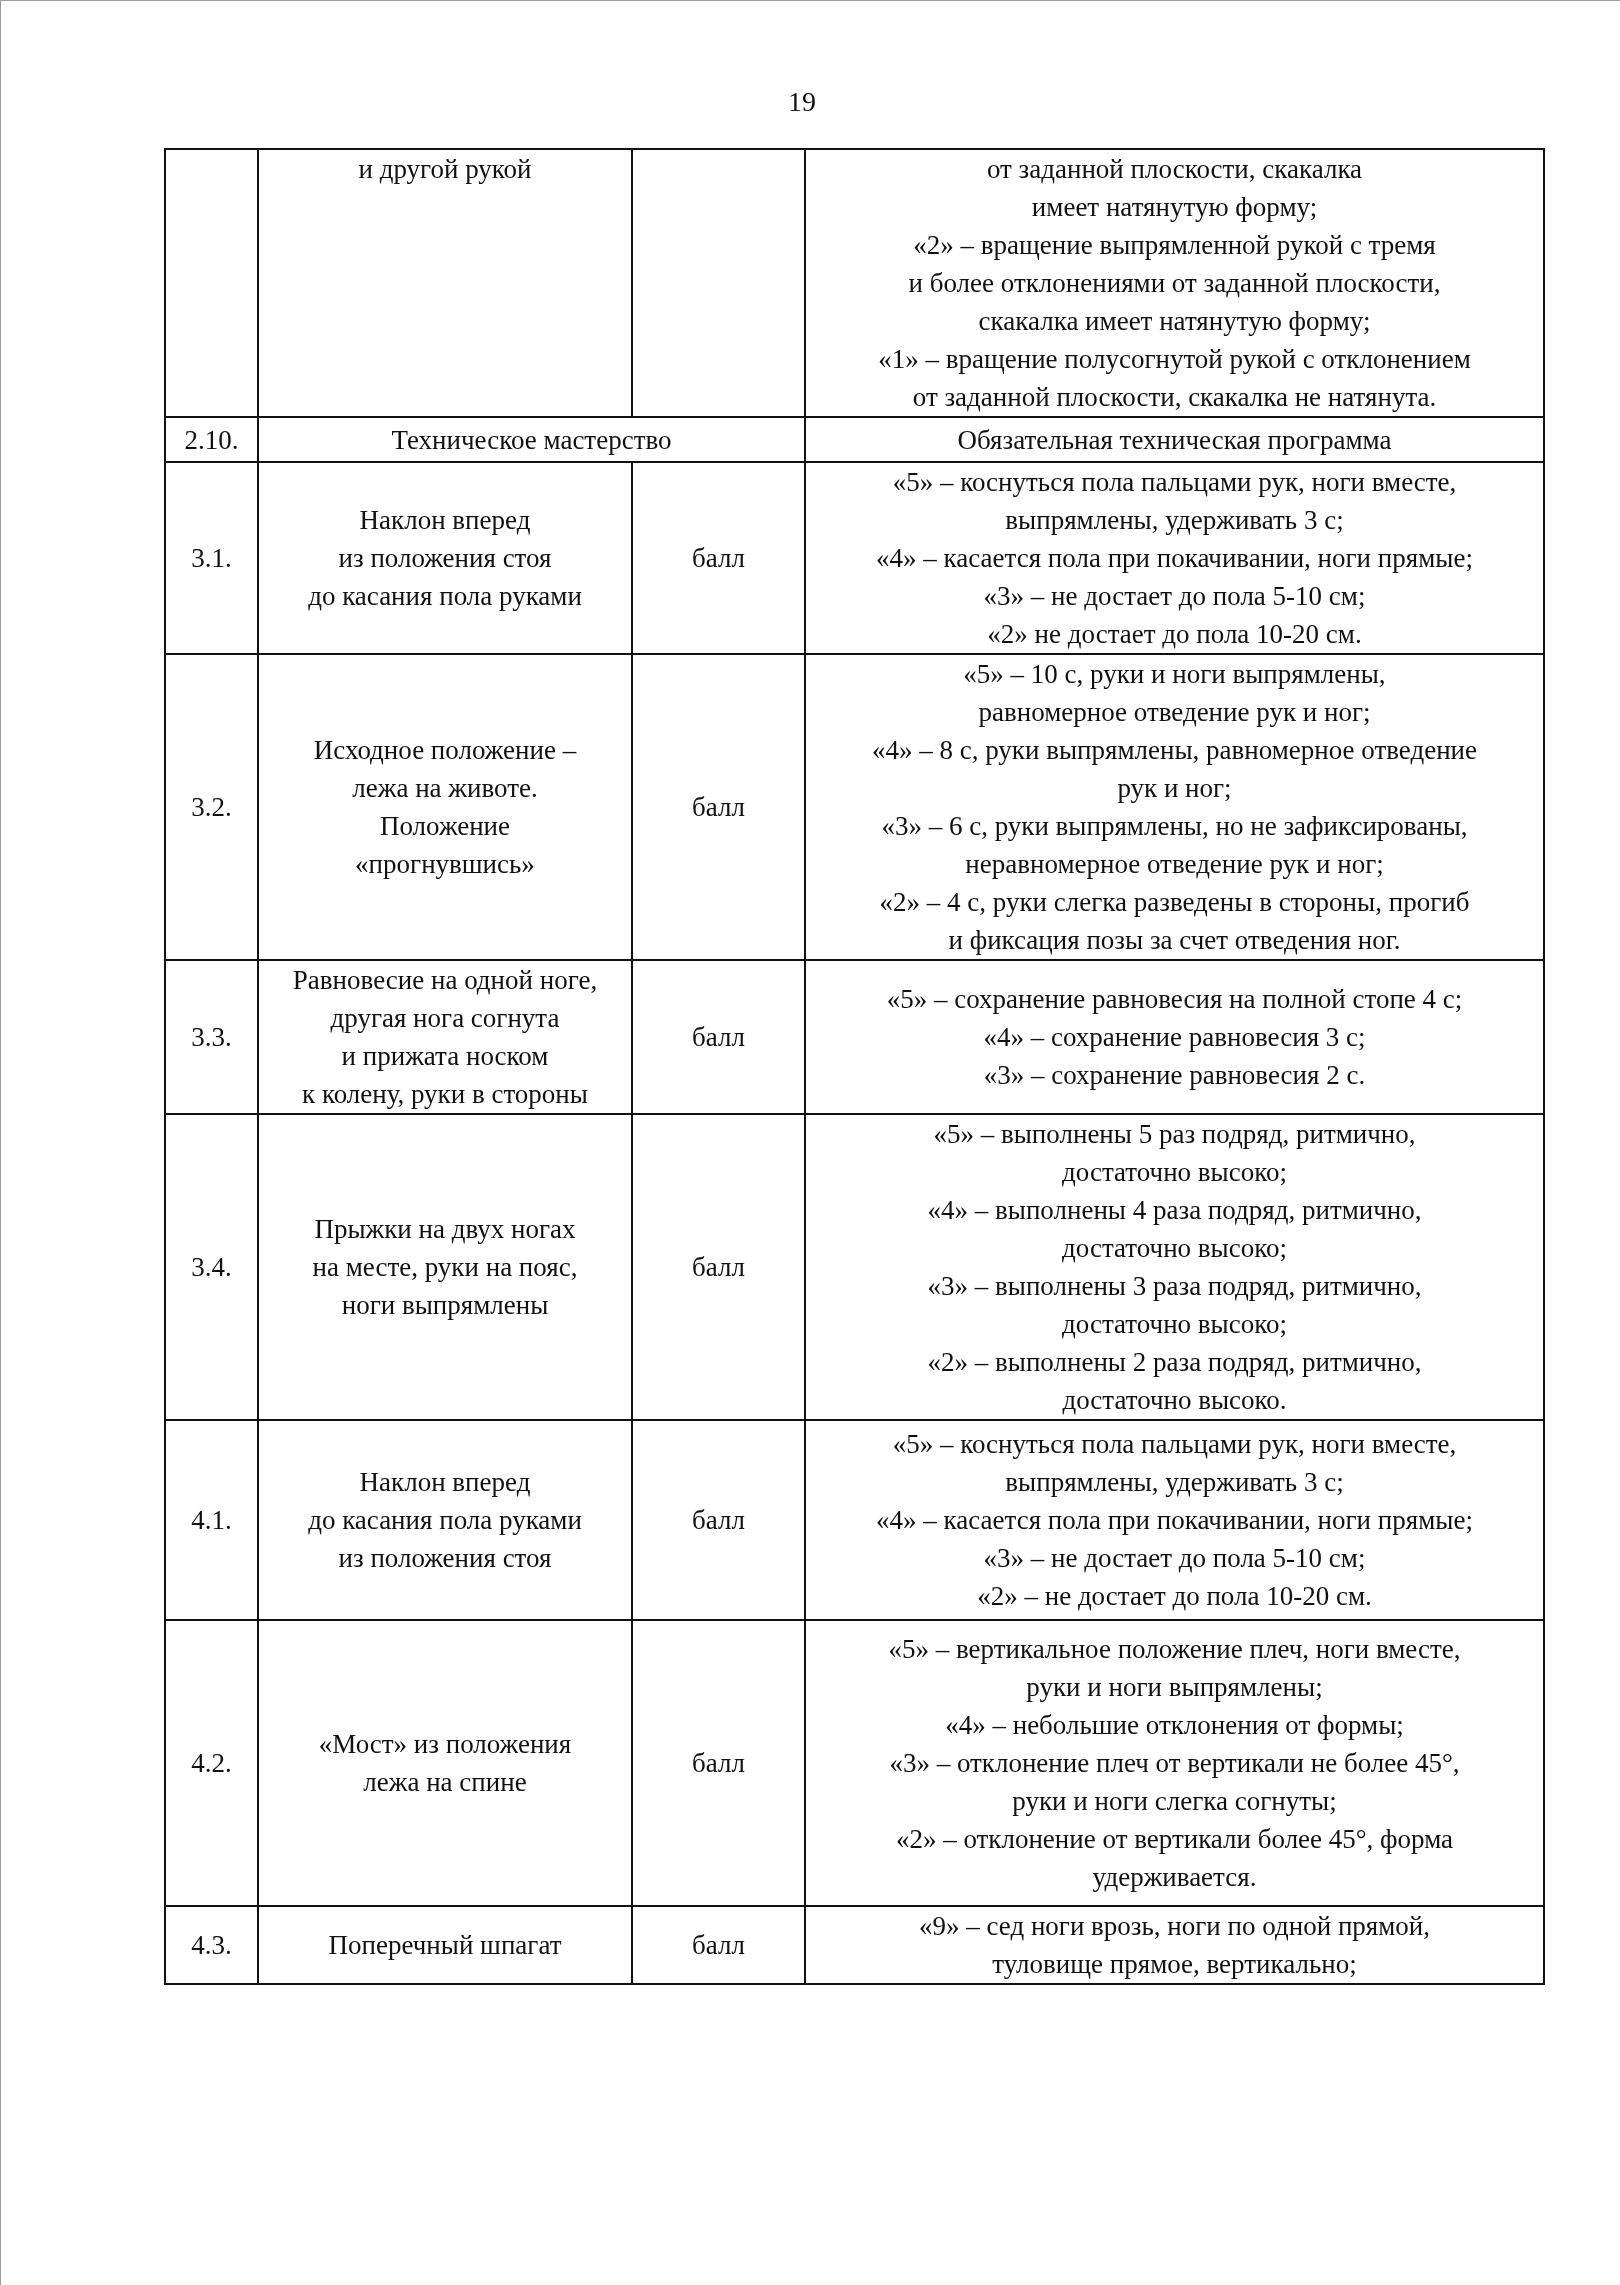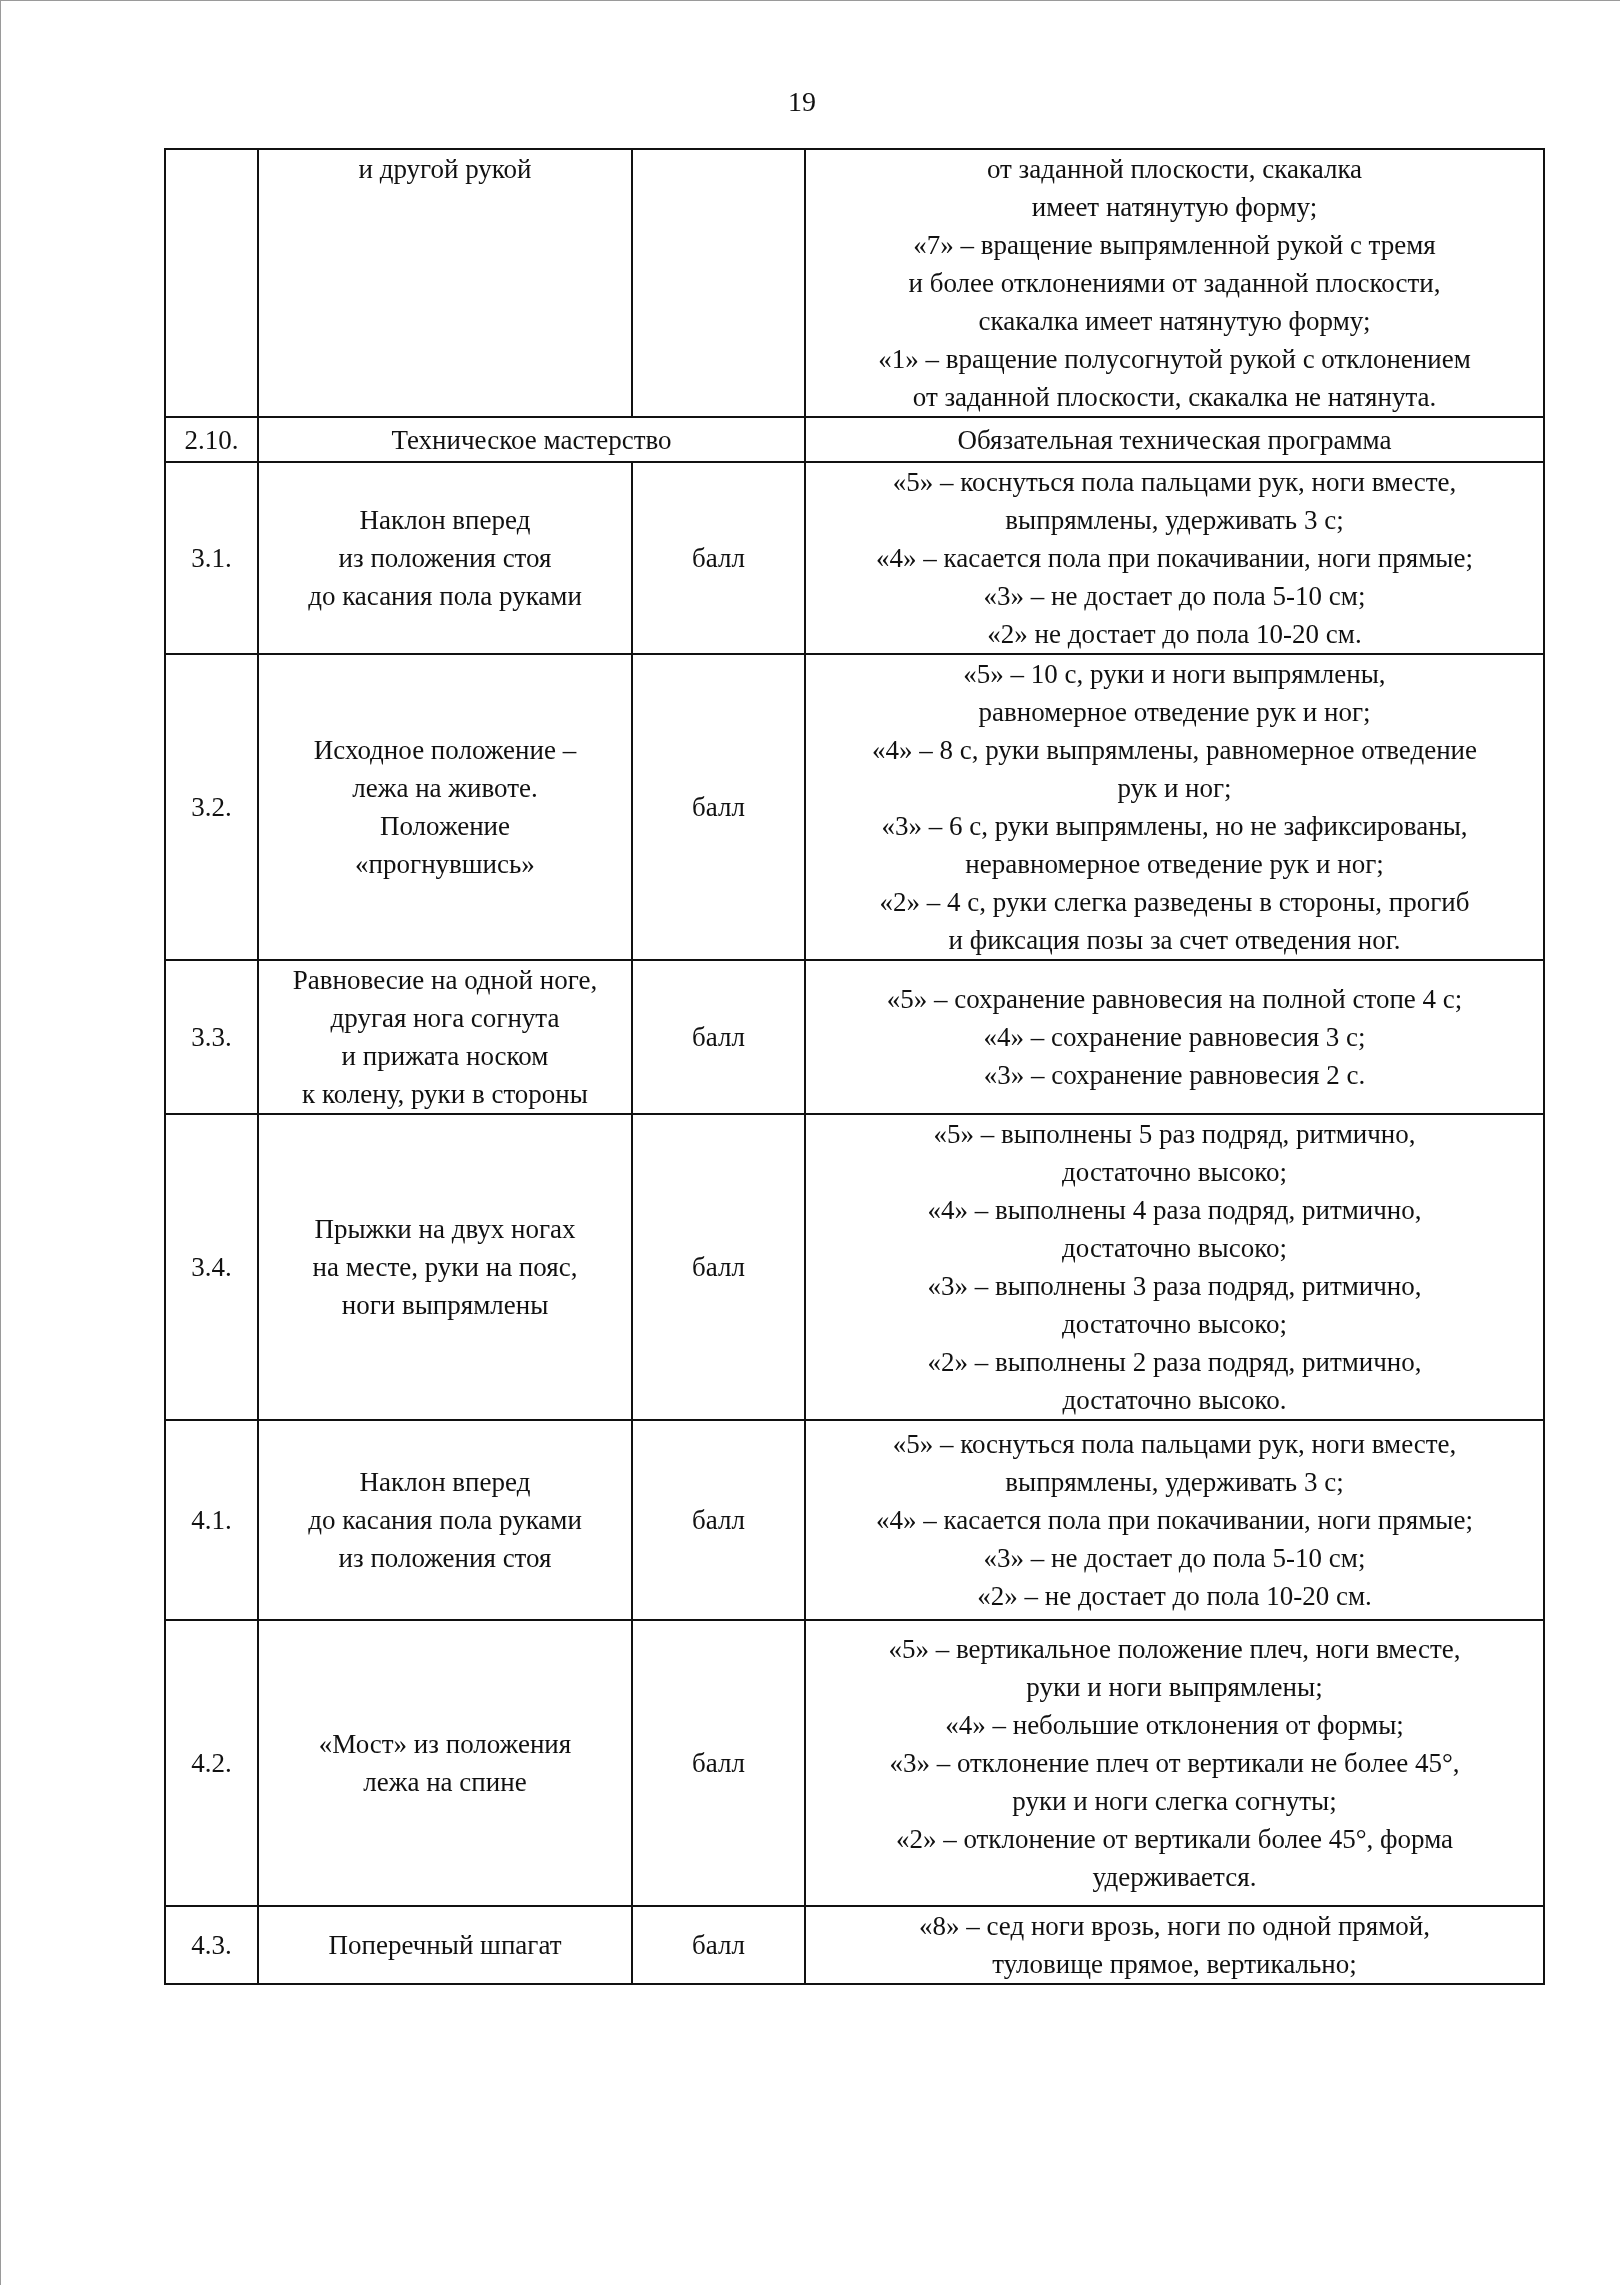--- a/index.html
+++ b/index.html
@@ -60,21 +60,21 @@
 
     <tr class="r-cont">
       <td class="top"></td>
       <td class="top">
         <span class="line">и другой рукой</span>
       </td>
       <td class="top"></td>
       <td class="top">
         <span class="line">от заданной плоскости, скакалка</span>
         <span class="line">имеет натянутую форму;</span>
-        <span class="line">«7» – вращение выпрямленной рукой с тремя</span>
+        <span class="line">«2» – вращение выпрямленной рукой с тремя</span>
         <span class="line">и более отклонениями от заданной плоскости,</span>
         <span class="line">скакалка имеет натянутую форму;</span>
         <span class="line">«1» – вращение полусогнутой рукой с отклонением</span>
         <span class="line">от заданной плоскости, скакалка не натянута.</span>
       </td>
     </tr>
 
     <tr class="r-210">
       <td>2.10.</td>
       <td colspan="2">Техническое мастерство</td>
@@ -192,19 +192,19 @@
       </td>
     </tr>
 
     <tr class="r-43">
       <td>4.3.</td>
       <td>
         <span class="line">Поперечный шпагат</span>
       </td>
       <td>балл</td>
       <td>
-        <span class="line">«8» – сед ноги врозь, ноги по одной прямой,</span>
+        <span class="line">«9» – сед ноги врозь, ноги по одной прямой,</span>
         <span class="line">туловище прямое, вертикально;</span>
       </td>
     </tr>
   </tbody>
 </table>
 
 
 </body></html>

